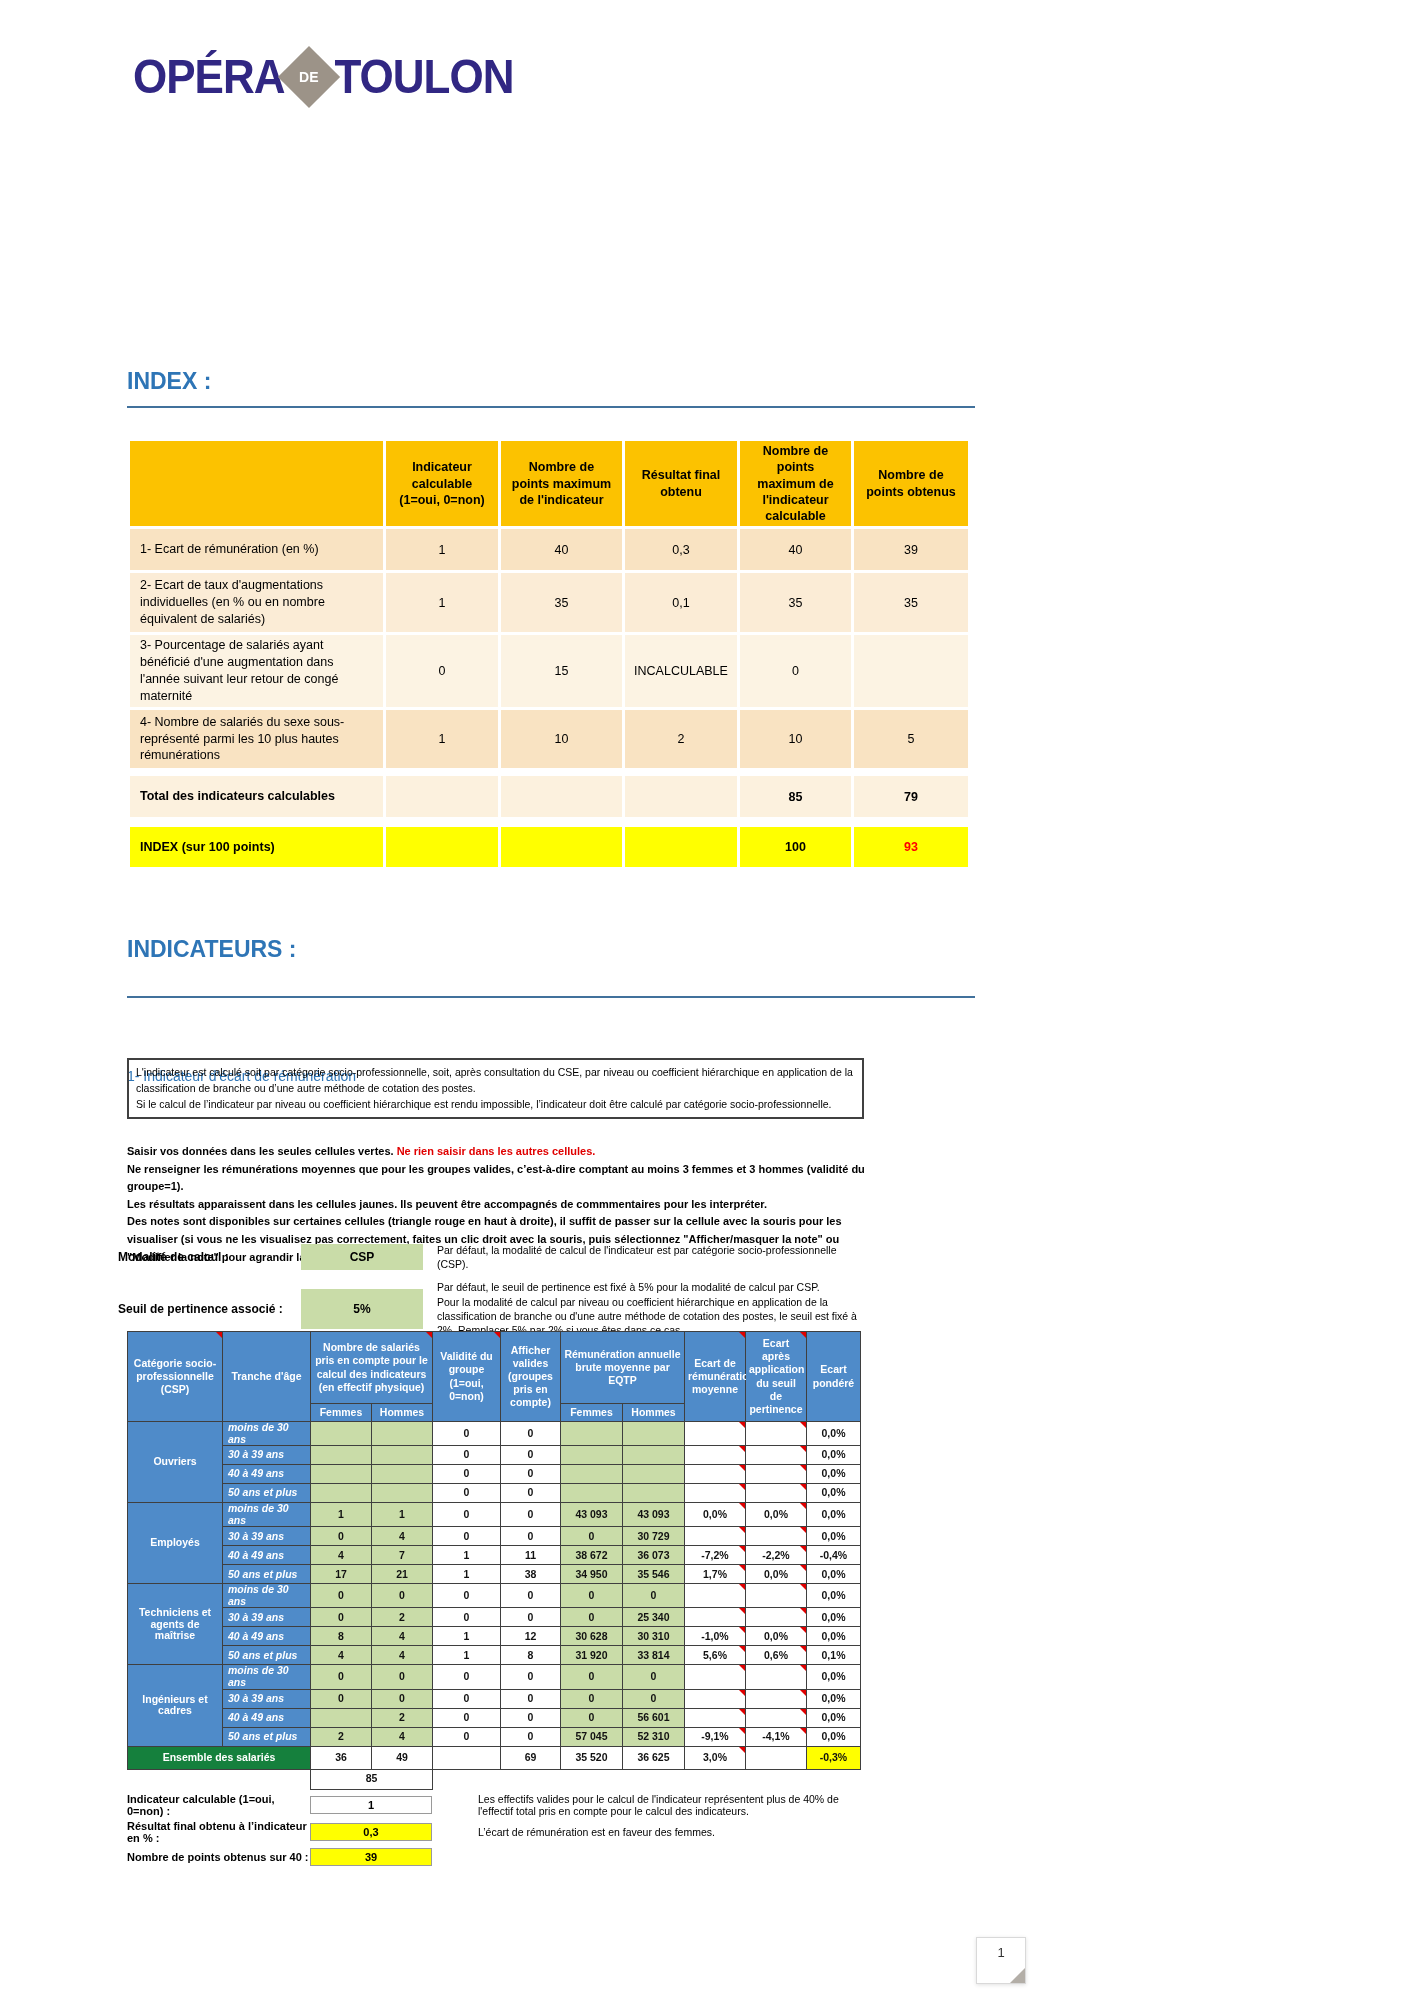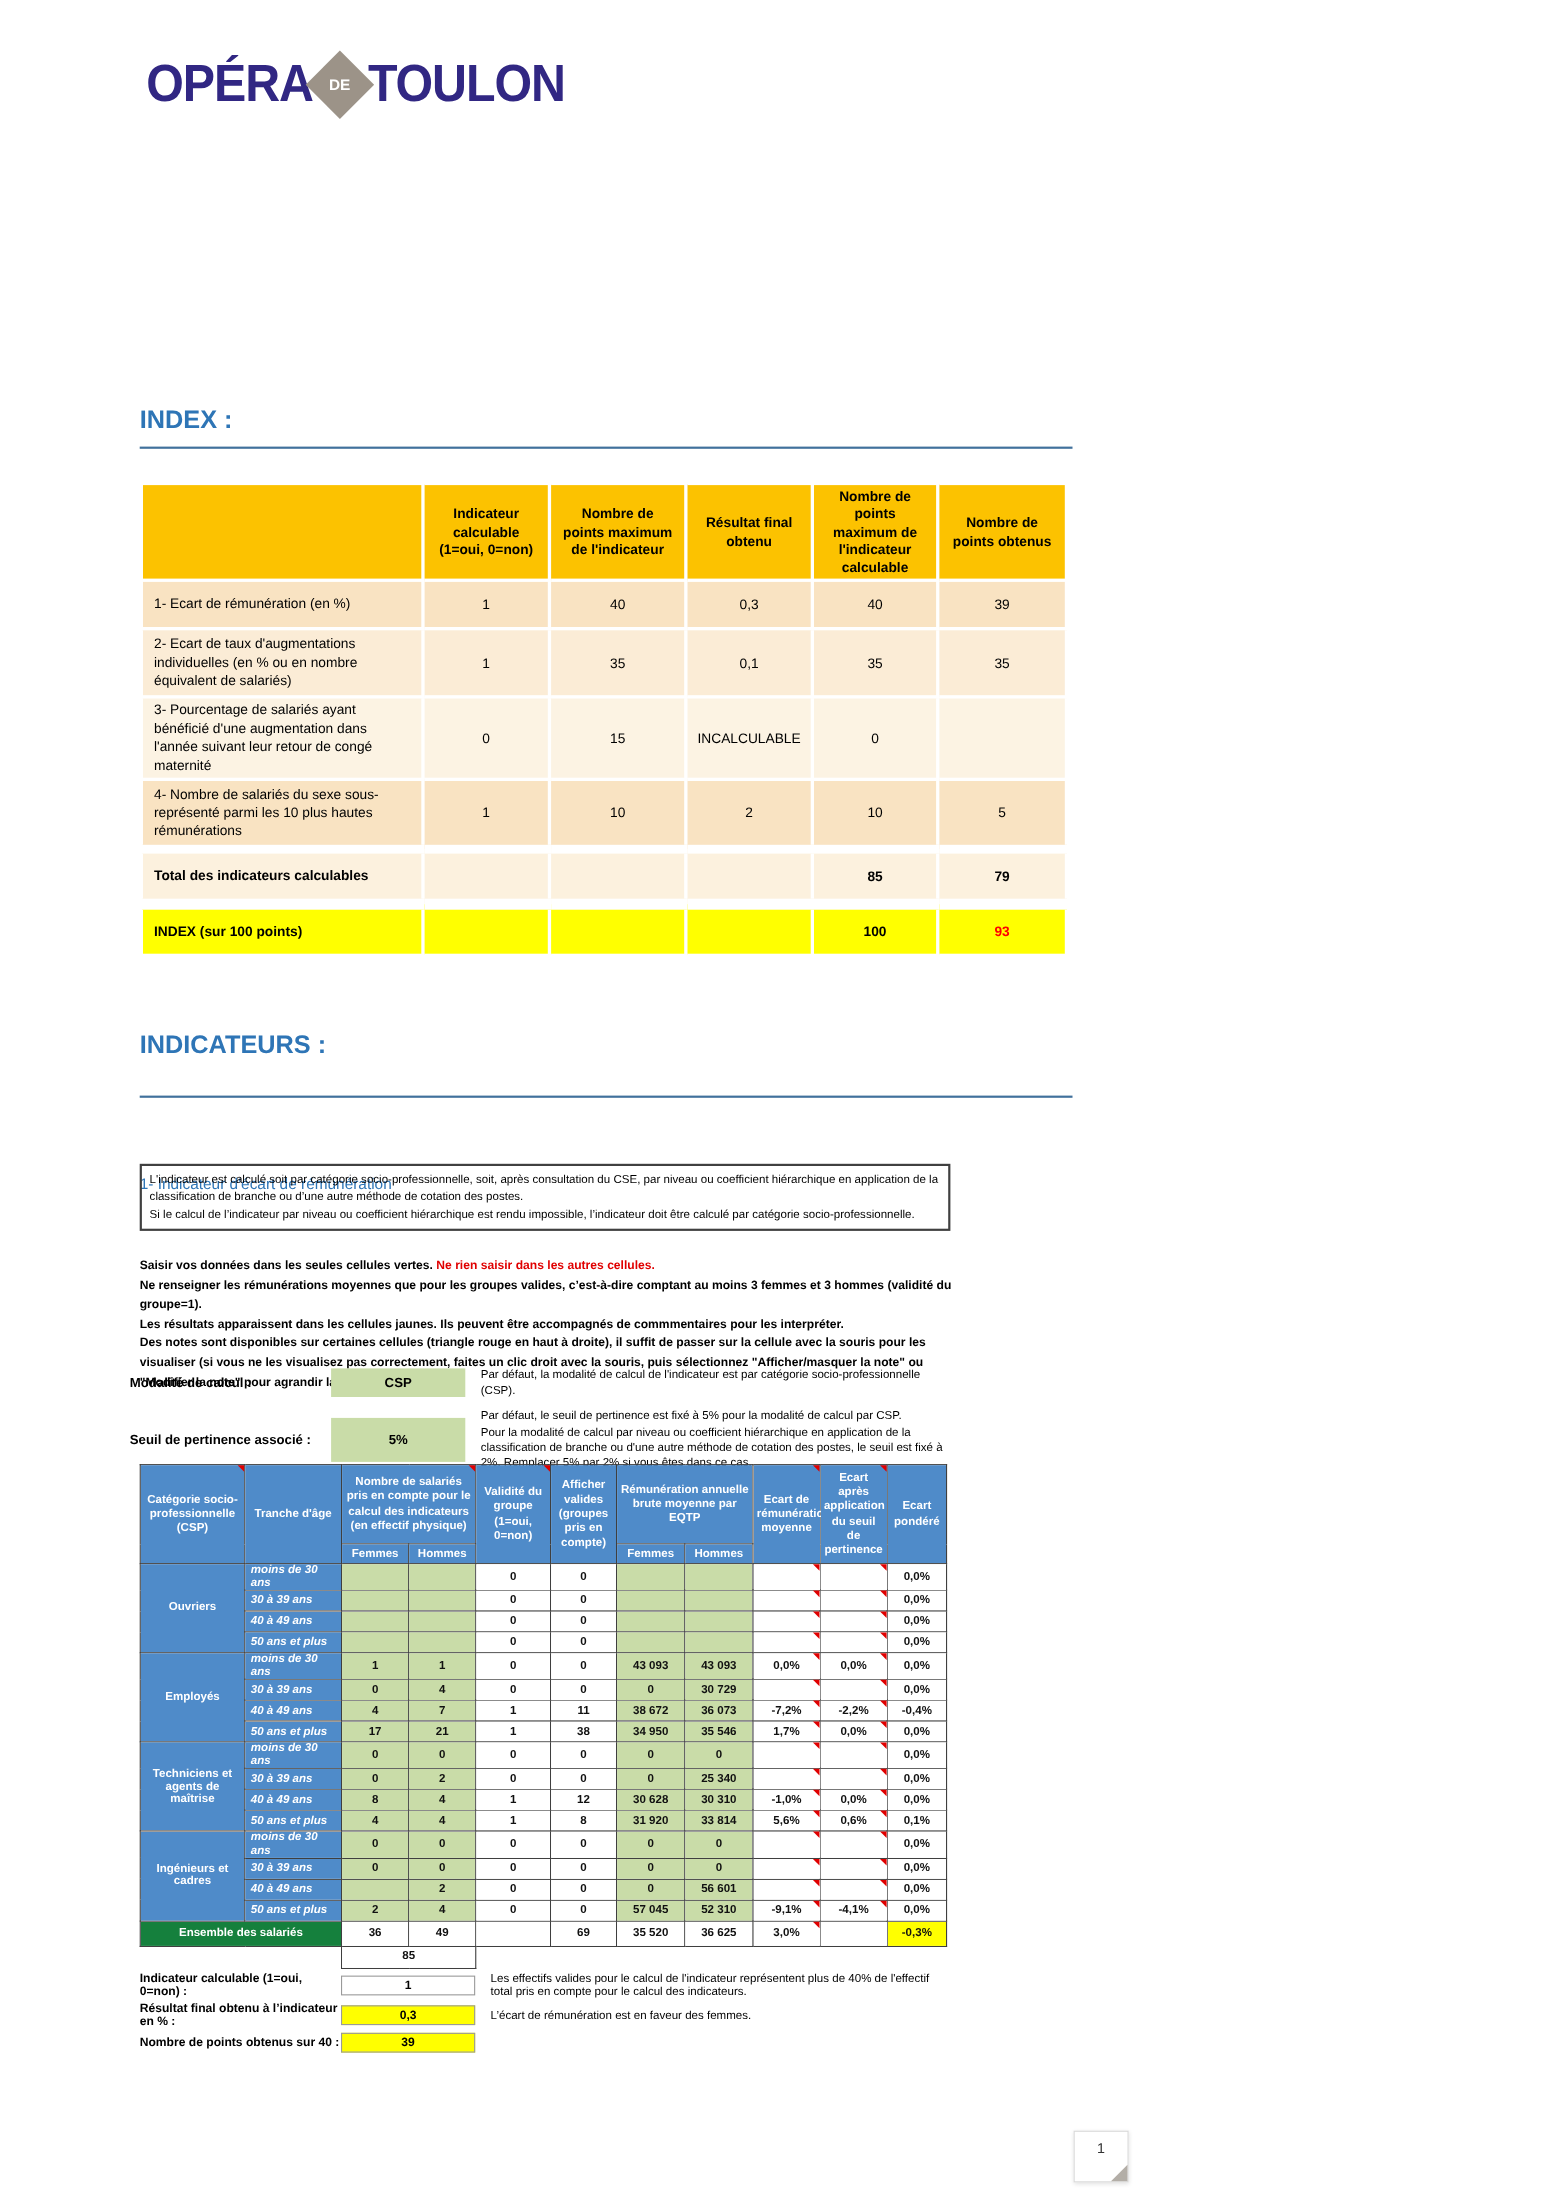--- a/index.html
+++ b/index.html
@@ -68,21 +68,21 @@
   .itable td.noborder { border:none; background:transparent; }
   .itable td.total-eff { height:20px; background:#fff; }
   .tri { position:absolute; top:0; right:0; width:0; height:0; border-left:6px solid transparent; border-top:6px solid #e00000; }
 
   
   .results { position:absolute; top:1793px; left:127px; width:739px; }
   .result-row { display:grid; grid-template-columns:183px 122px 14px 1fr; align-items:center; margin-bottom:3px; min-height:19px; }
   .result-label { font-weight:bold; font-size:11px; }
   .result-value { font-weight:bold; font-size:11px; text-align:center; padding:2px 0; border:1px solid #9a9a9a; background:#fff; }
   .result-value.y { background:#ffff00; }
-  .result-note { font-size:10.5px; }
+  .result-note { font-size:10.5px;margin-left:32px; }
 
   
   .pagenum { position:absolute; top:1937px; left:976px; width:50px; height:47px; background:#fff; border:1px solid #d9d9d9; box-shadow:0 1px 4px rgba(0,0,0,0.12); }
   .pagenum .num { text-align:center; padding-top:7px; font-size:13px; color:#333; }
   .fold { position:absolute; right:0; bottom:0; width:0; height:0; border-left:15px solid transparent; border-bottom:15px solid #b3aea7; }
 </style>
 </head>
 <body>
 
 <div class="page">

